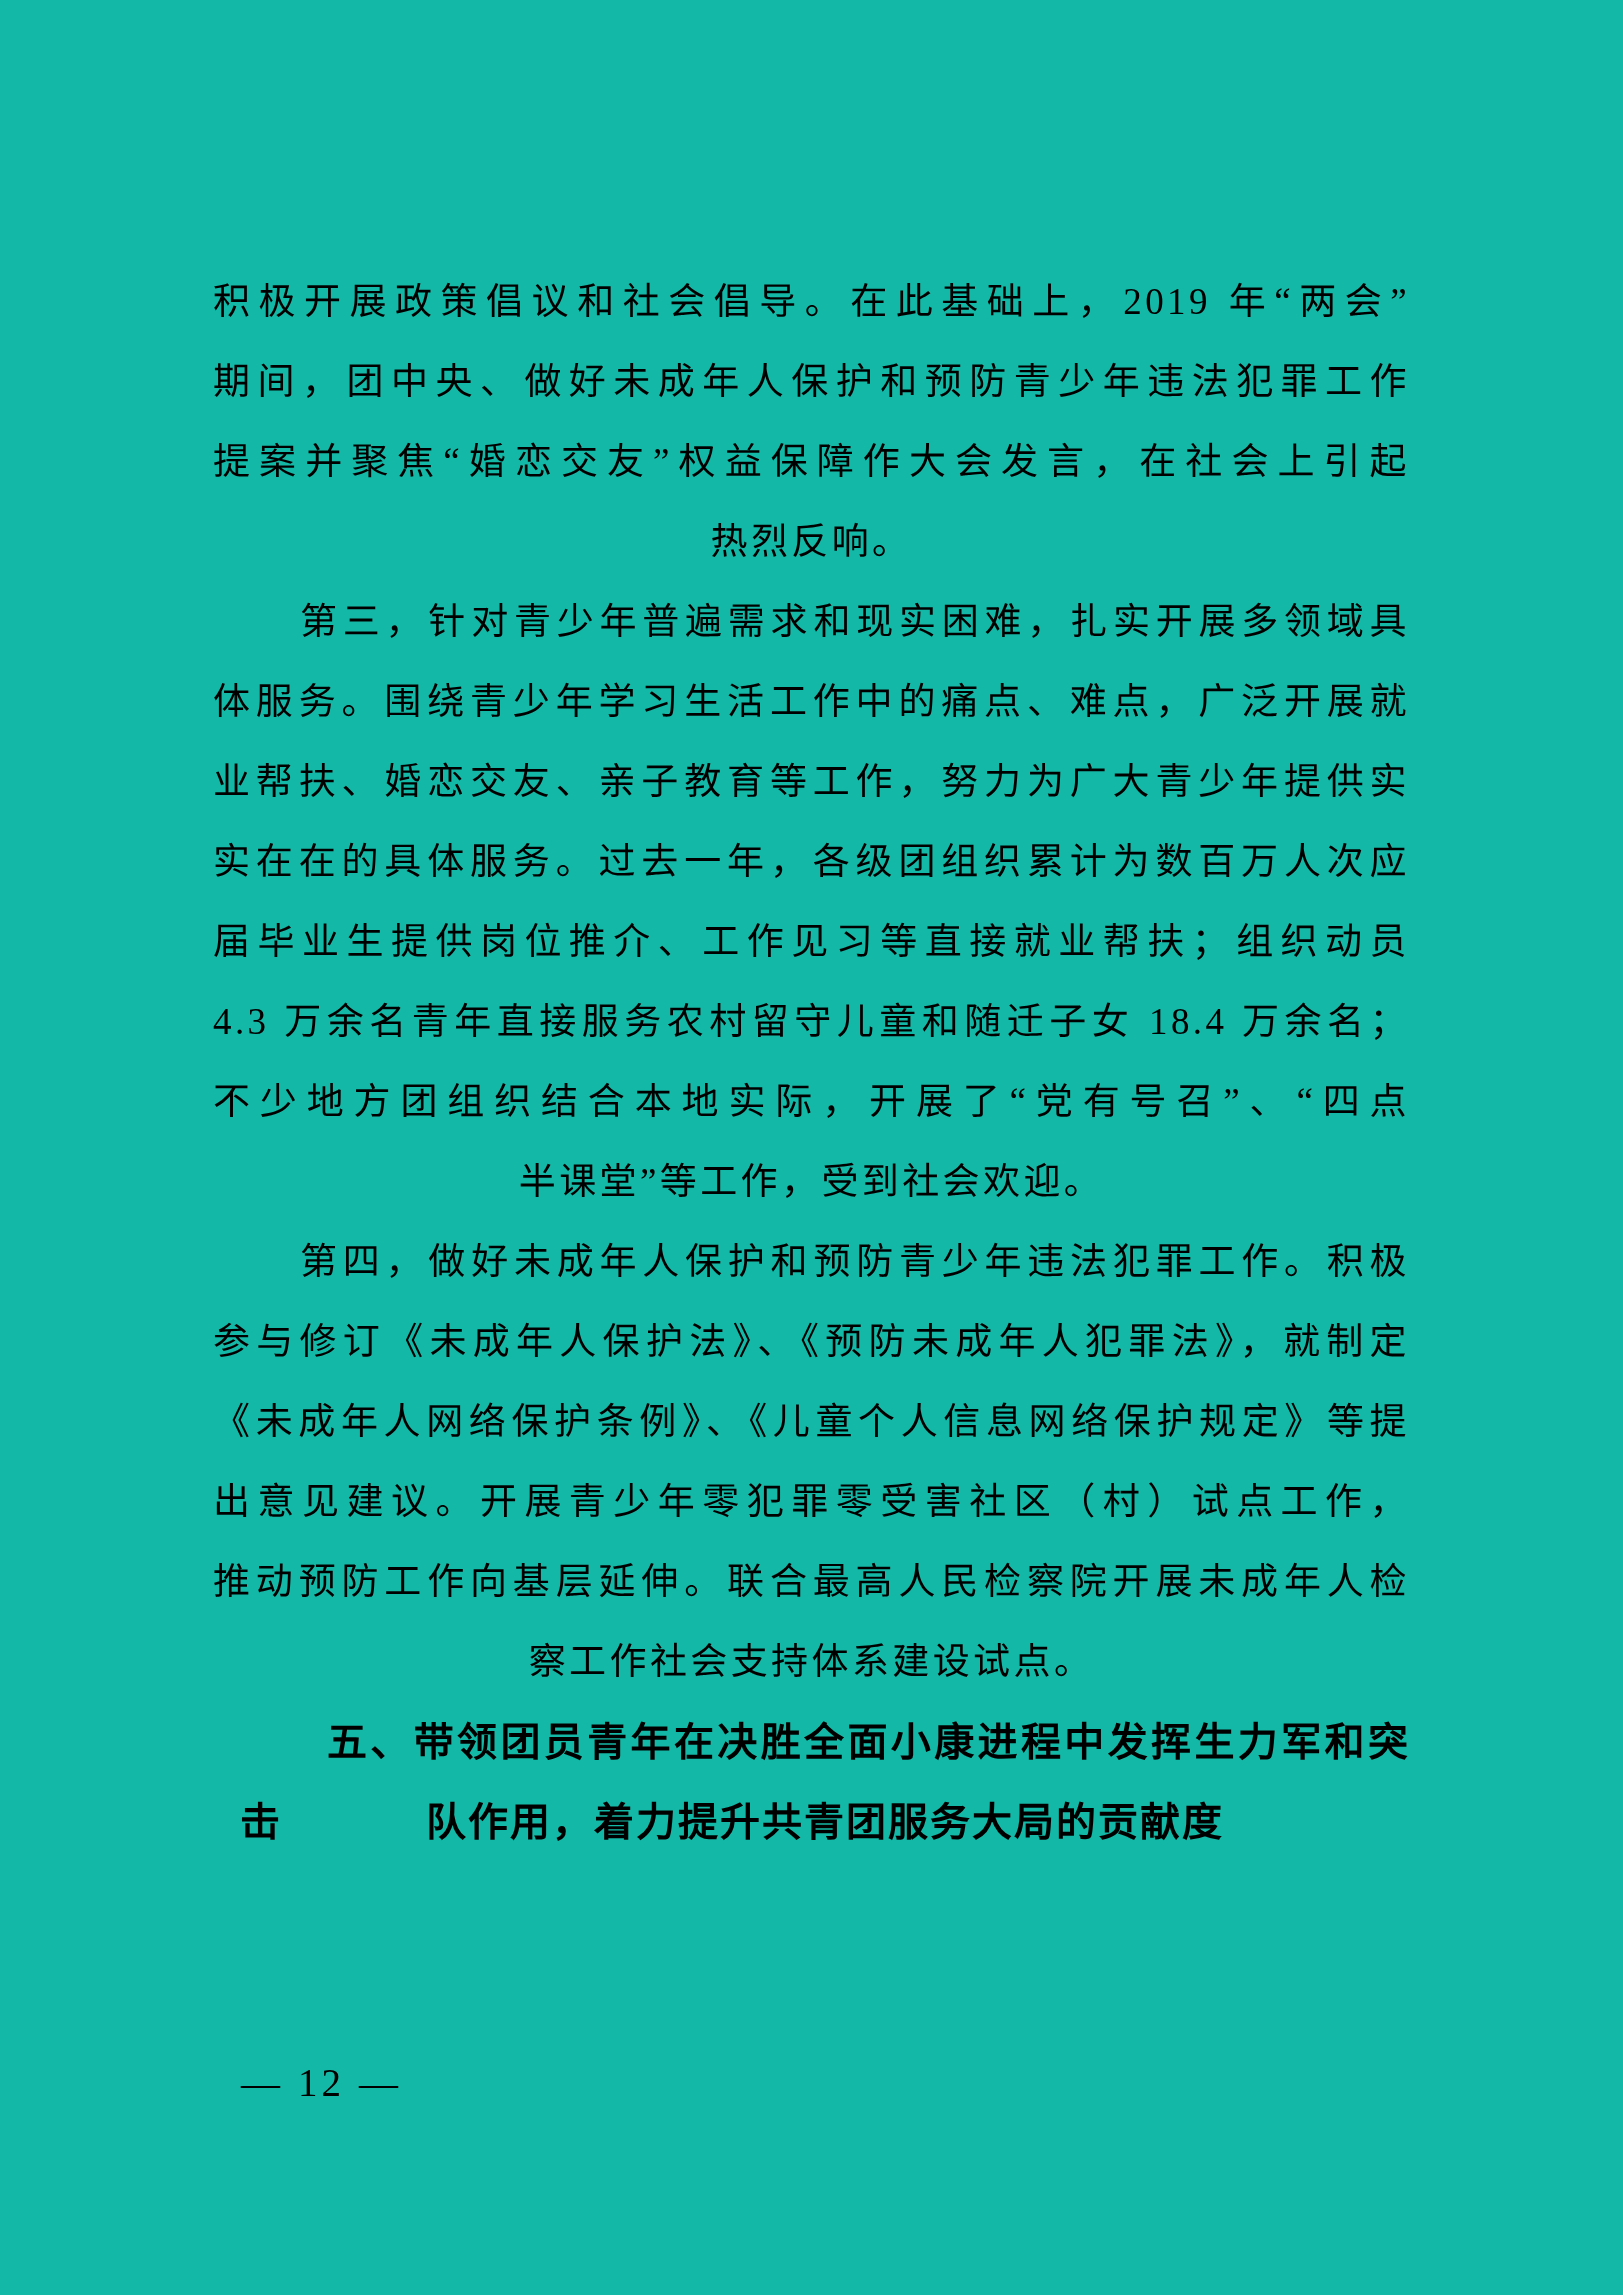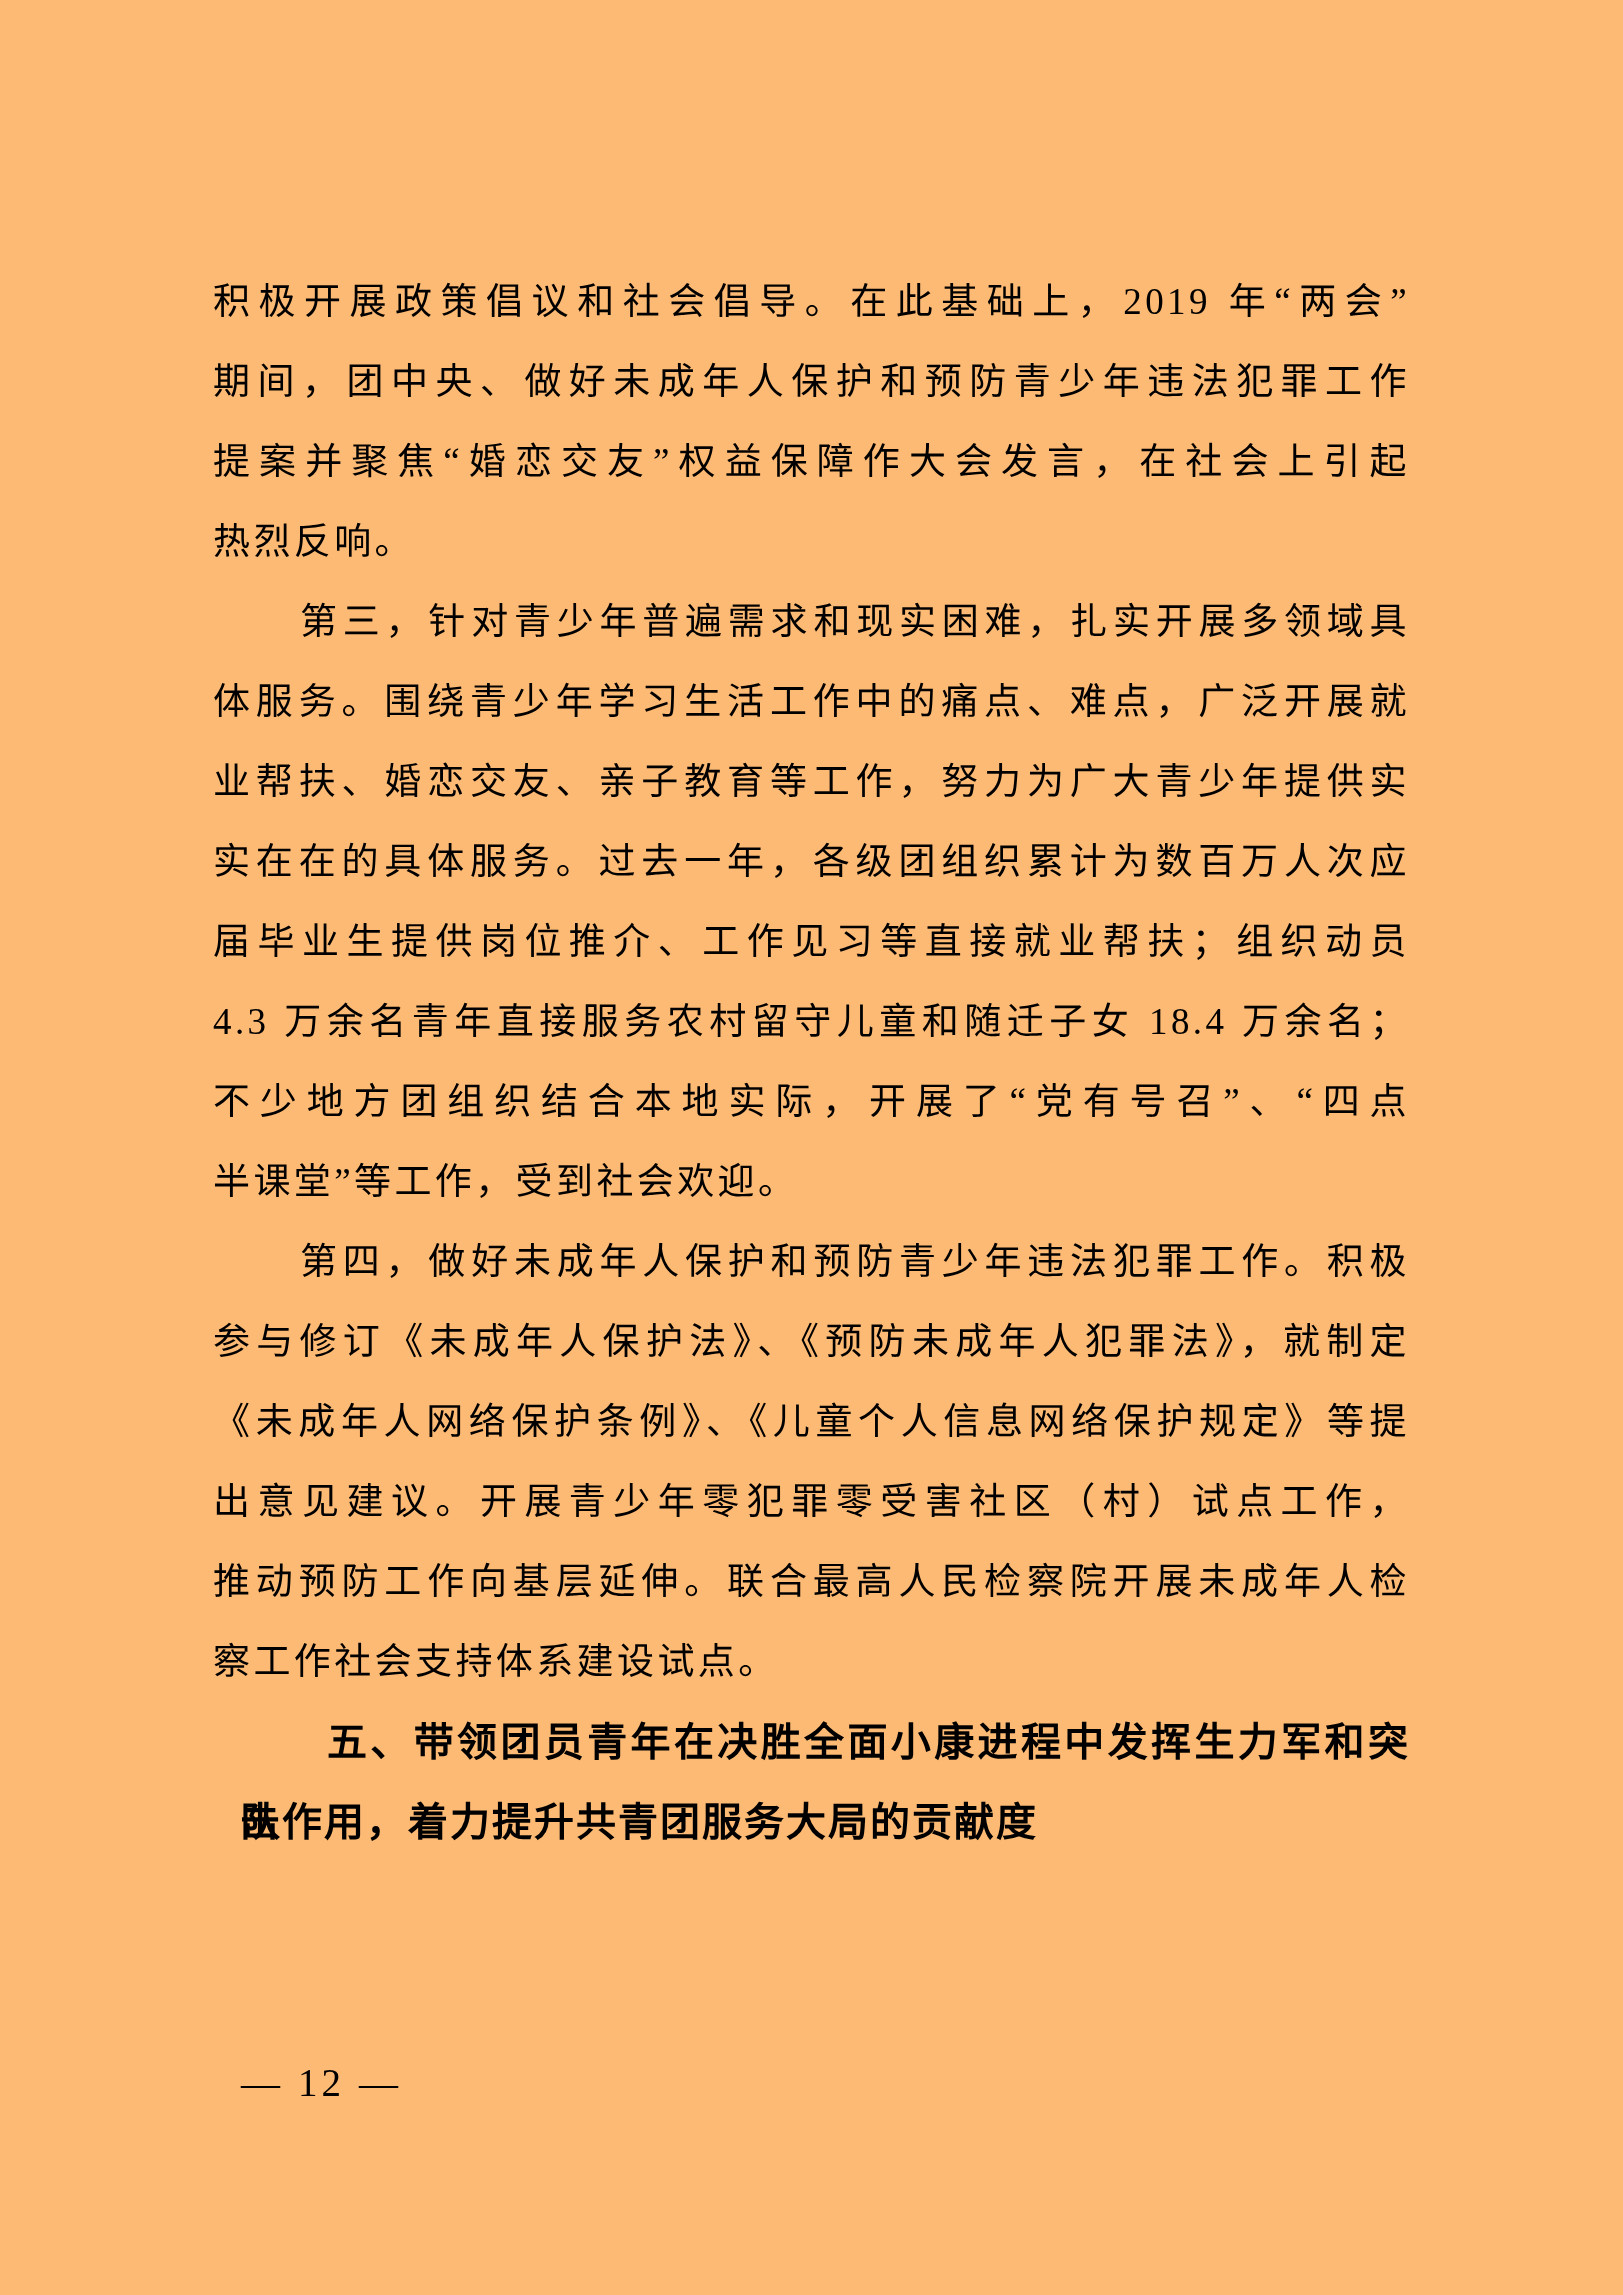--- a/index.html
+++ b/index.html
@@ -10,38 +10,38 @@
   body {
     position: relative;
     width: 1623px;
     height: 2295px;
     overflow: hidden;
     color: #000000;
   }
   .page {
     position: absolute;
     inset: 0;
-    background: #fdba74;
+    background: #14b8a6;
   }
   .text-block {
     position: absolute;
     left: 213px;
     top: 262px;
     width: 1197px;
   }
   .line {
     height: 80px;
     line-height: 80px;
     margin: 0;
     padding: 0;
     font-family: "Liberation Serif", "DejaVu Serif", serif;
     font-size: 37px;
     letter-spacing: 3.4px;
     color: #000000;
-    text-align: left;
+    text-align: center;
   }
   .fill {
     text-align: justify;
     text-align-last: justify;
   }
   .indent {
     text-indent: 87px;
   }
   .heading {
     font-family: "Liberation Sans", "DejaVu Sans", sans-serif;

